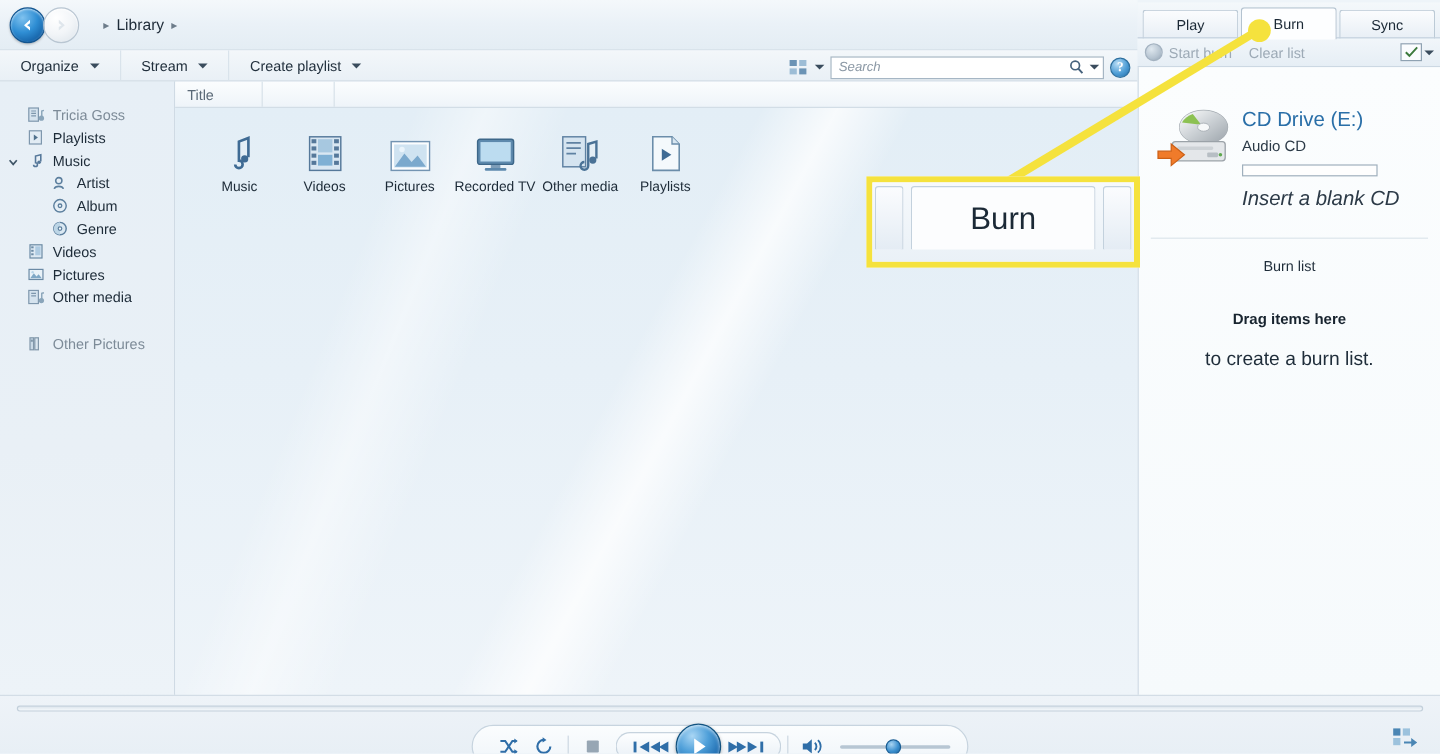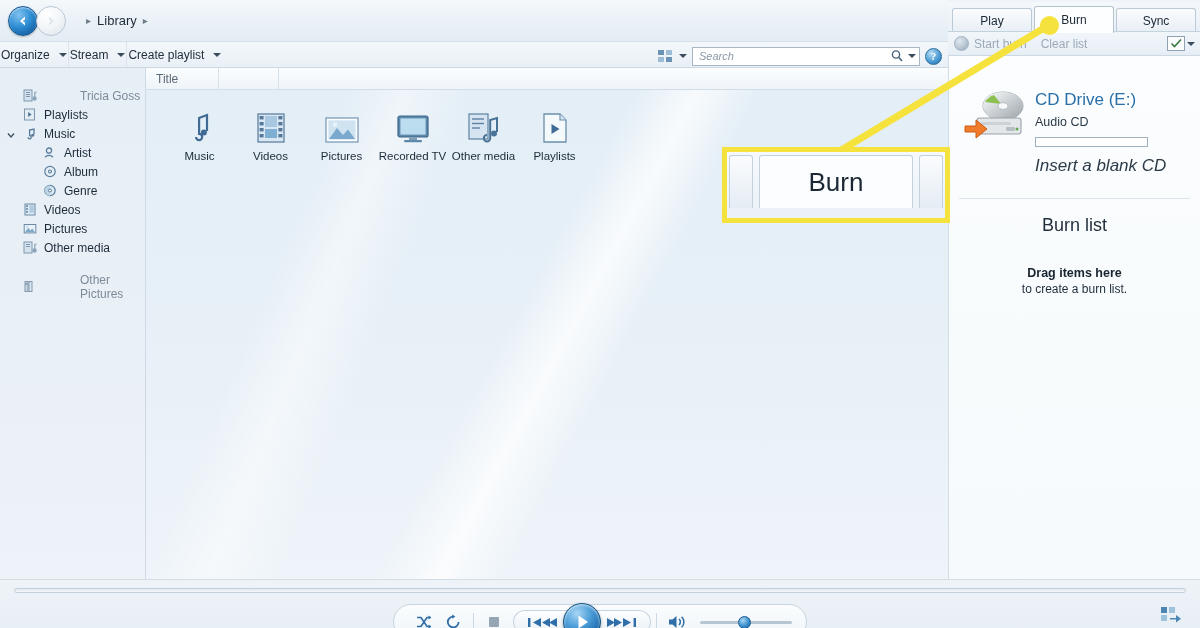--- a/index.html
+++ b/index.html
@@ -51,21 +51,21 @@
 
   
   .toolbar {
     position: absolute; left: 0; top: 42px; width: 948px; height: 26px;
     background: linear-gradient(to bottom, #f3f7fa 0%, #e9f0f6 100%);
     border-bottom: 1px solid #ccd8e2;
     display: flex; align-items: center;
   }
   .tb-item {
     display: flex; align-items: center; height: 100%;
-    padding: 0 1px; font-size: 12px; color: #22303d;
+    padding: 0 17px; font-size: 12px; color: #22303d;
     border-right: 1px solid #d9e3eb;
   }
   .tb-item .caret { margin-left: 9px; }
   .caret {
     width: 0; height: 0; border-left: 4px solid transparent;
     border-right: 4px solid transparent; border-top: 4px solid #3a4c5d;
   }
   .tb-right {
     position: absolute; right: 0; top: 0; height: 28px;
     display: flex; align-items: center; gap: 5px; padding-right: 6px;
@@ -91,21 +91,21 @@
   .sidebar {
     position: absolute; left: 0; top: 68px; width: 146px; height: 511px;
     background: linear-gradient(to bottom, #e7eff6 0%, #e9f0f6 60%, #edf3f8 100%);
     border-right: 1px solid #cfdae4;
     padding-top: 18px;
   }
   .nav-item {
     display: flex; align-items: center; height: 19px;
     padding-left: 22px; font-size: 12px; color: #1d2b38;
   }
-  .nav-item.muted { color: #7d8b98; gap: 36px; }
+  .nav-item.muted { color: #7d8b98; }
   .nav-item.indent { padding-left: 42px; }
   .nav-item .nic { width: 16px; height: 14px; margin-right: 6px; flex: 0 0 16px;
     display: flex; align-items: center; justify-content: center; }
   .nav-item.spacer-top { margin-top: 20px; }
   .expander {
     position: absolute; left: 6px; width: 10px; height: 10px;
   }
 
   
   .listhdr {
@@ -187,27 +187,27 @@
   .driveinfo { padding-top: 4px; }
   .drivename { color: #2a6fa8; font-size: 17px; }
   .drivetype { color: #2c3a47; font-size: 12.5px; margin-top: 5px; }
   .capbar {
     width: 113px; height: 10px; background: #fefefe;
     border: 1px solid #9fb0bd; margin-top: 8px;
   }
   .driveinsert { color: #2c3a47; font-size: 17px; margin-top: 9px; font-style: italic; }
   .divider { height: 1px; background: #dde5ec; margin: 22px 10px 0 10px; }
   .burnlist-title {
-    text-align: center; font-size: 18px; color: #1f2d3a; margin-top: 16px;
+    text-align: center; font-size: 12px; color: #1f2d3a; margin-top: 16px;
   }
   .droparea {
     margin: 30px 14px 0 14px; text-align: center;
   }
   .drop-strong { font-size: 12.5px; font-weight: bold; color: #18242f; }
-  .drop-sub { font-size: 12px; color: #1f2d3a; margin-top: 2px; }
+  .drop-sub { font-size: 16px; color: #1f2d3a; margin-top: 18px; }
 
   
   .bottombar {
     position: absolute; left: 0; top: 579px; width: 1200px; height: 49px;
     background: linear-gradient(to bottom, #eef3f8 0%, #e8eff5 100%);
     border-top: 1px solid #d3dde6;
   }
   .seekbar {
     position: absolute; left: 14px; top: 8px; width: 1172px; height: 5px;
     background: linear-gradient(to bottom, #dfe7ee, #f4f8fb);

